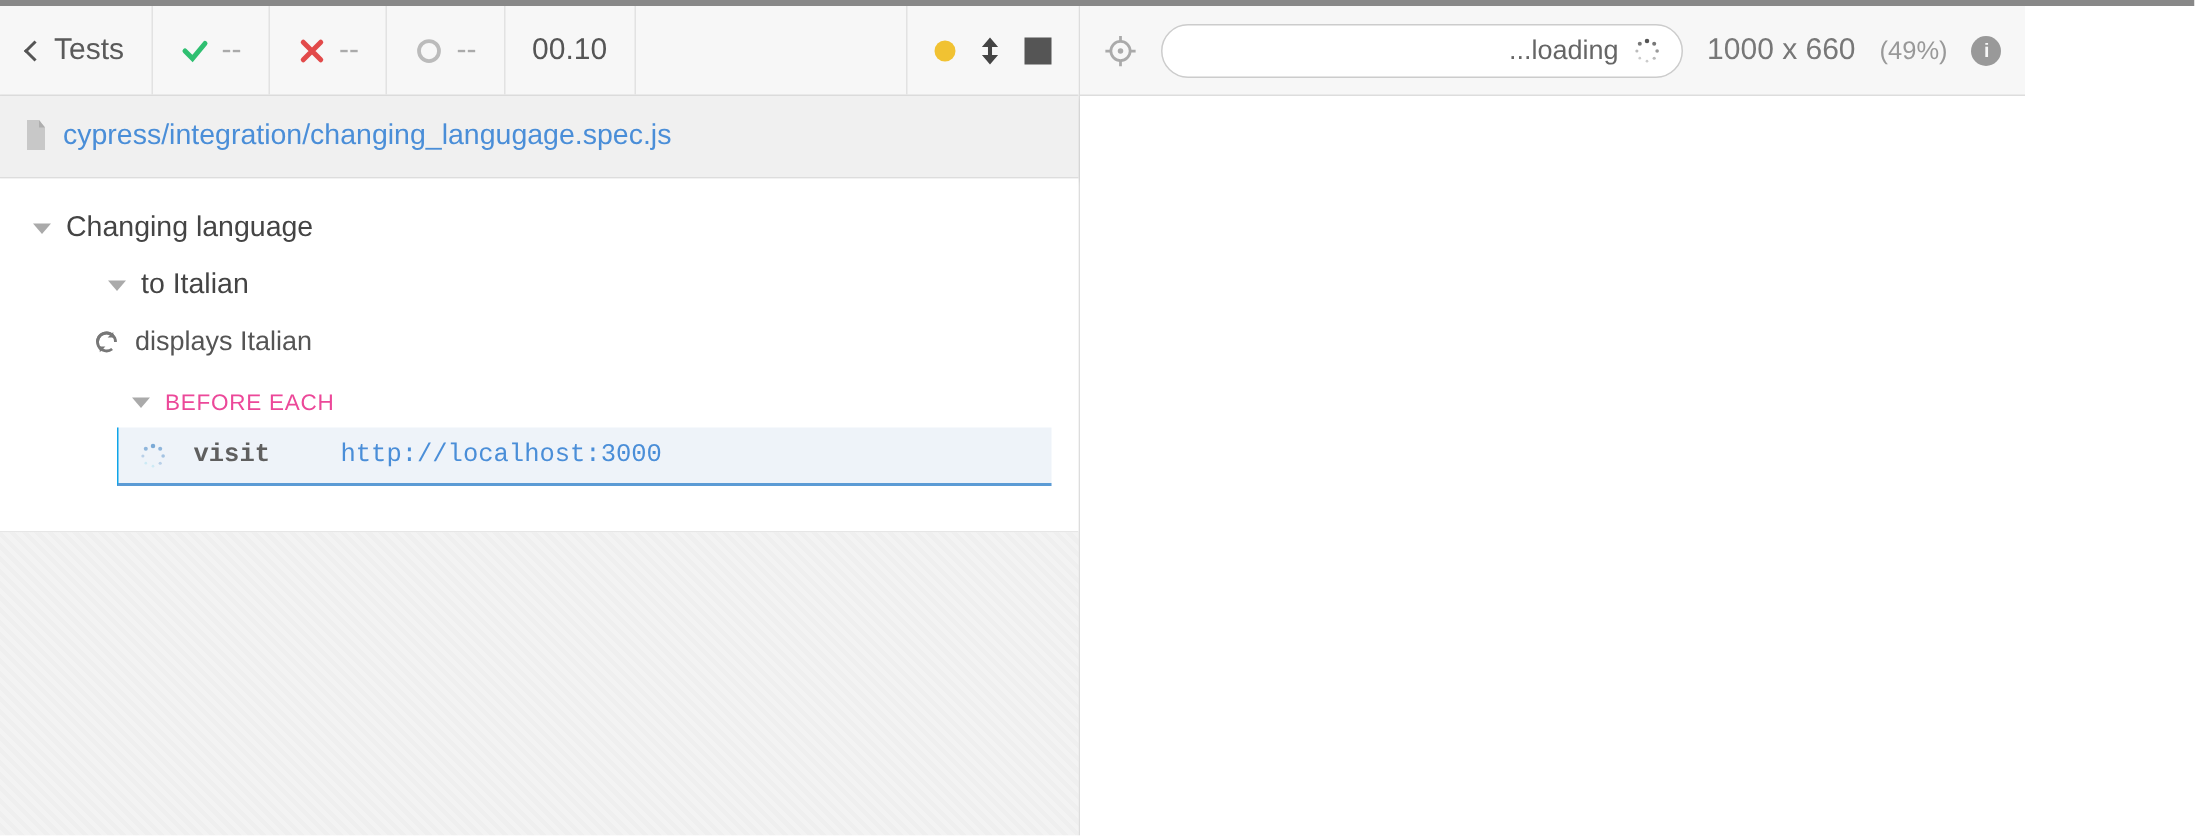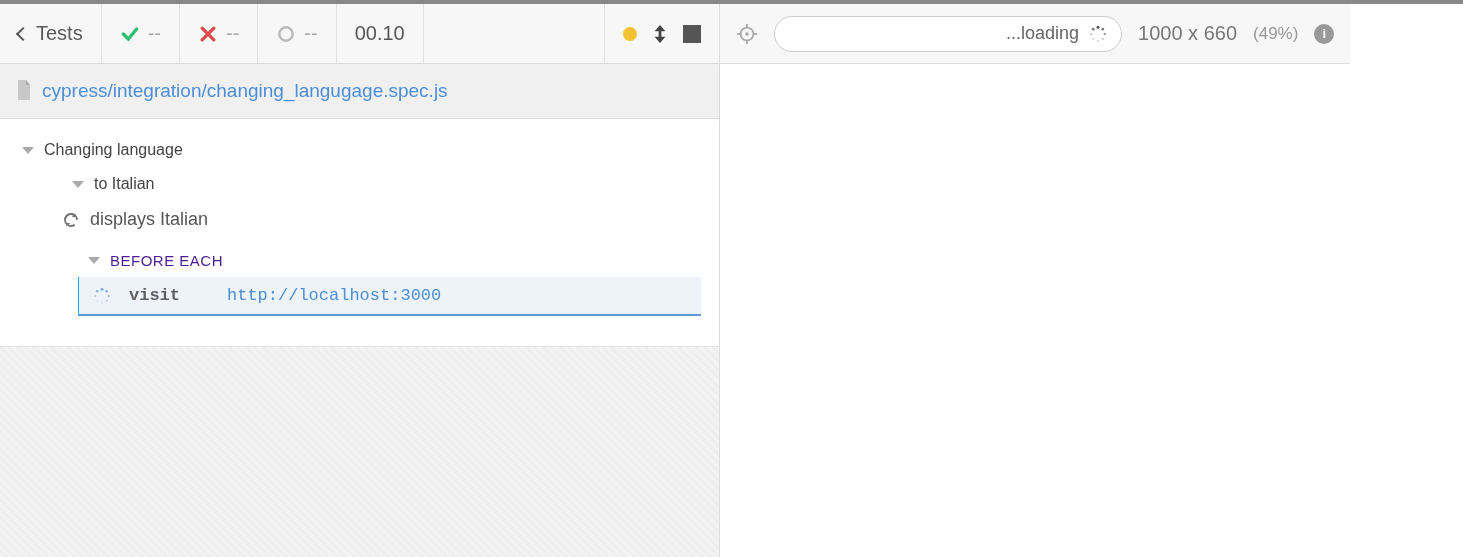--- a/index.html
+++ b/index.html
@@ -86,41 +86,41 @@
   .test-tree {
     background: #fff;
     padding: 14px 0 24px 0;
     border-bottom: 1px solid #e6e6e6;
   }
   .tree-row {
     display: flex;
     align-items: center;
     gap: 10px;
     padding: 8px 0 8px 22px;
-    font-size: 16px;
+    font-size: 19px;
     color: #444;
   }
   .tree-row.l2 { padding-left: 72px; }
   .tree-row.l3 { padding-left: 62px; font-size: 18px; color: #555;}
   .caret {
     width: 0; height: 0;
     border-left: 6px solid transparent;
     border-right: 6px solid transparent;
     border-top: 7px solid #aaa;
   }
   .refresh-icon { width: 18px; height: 18px; }
   .block-region {
     margin: 6px 18px 6px 78px;
   }
   .hook-row {
     display: flex;
     align-items: center;
     gap: 10px;
     padding: 8px 10px;
-    color: #4c1d95;
+    color: #ec4899;
     font-size: 15px;
     letter-spacing: 0.5px;
   }
   .cmd-row {
     display: flex;
     align-items: center;
     gap: 18px;
     background: #eef3f9;
     border-left: 1px solid #0ea5e9;
     border-bottom: 2px solid #5b9bd5;

